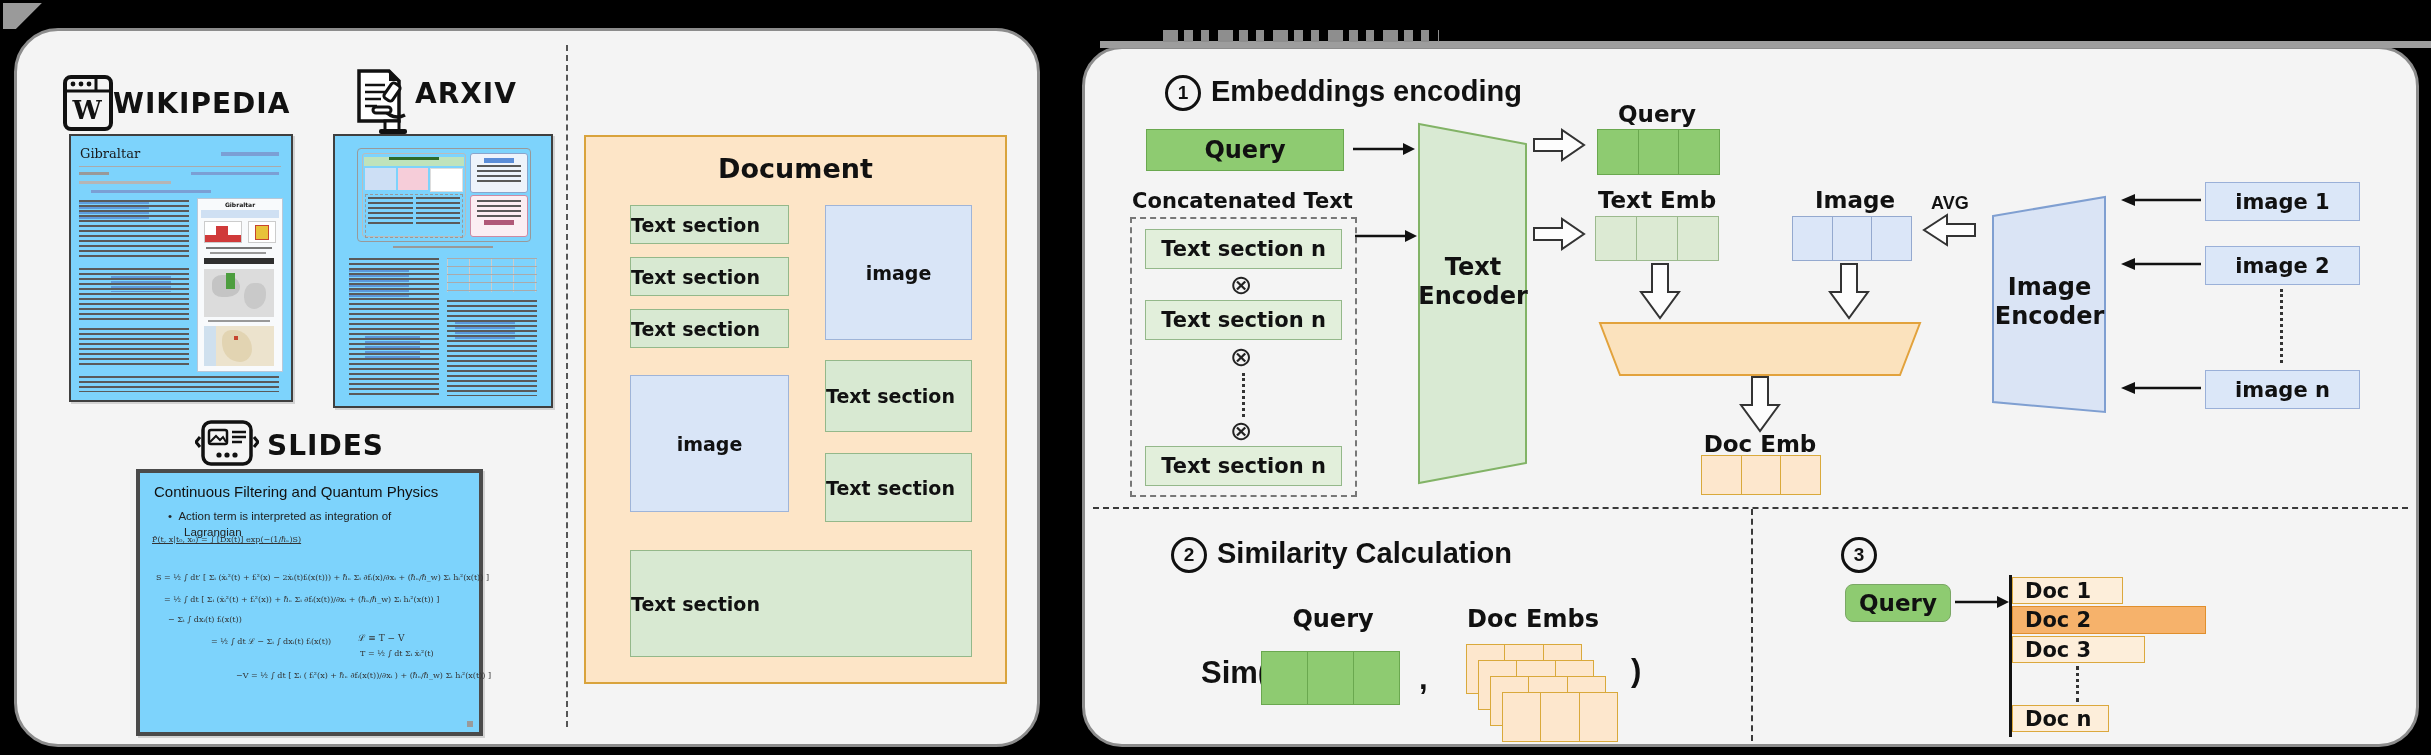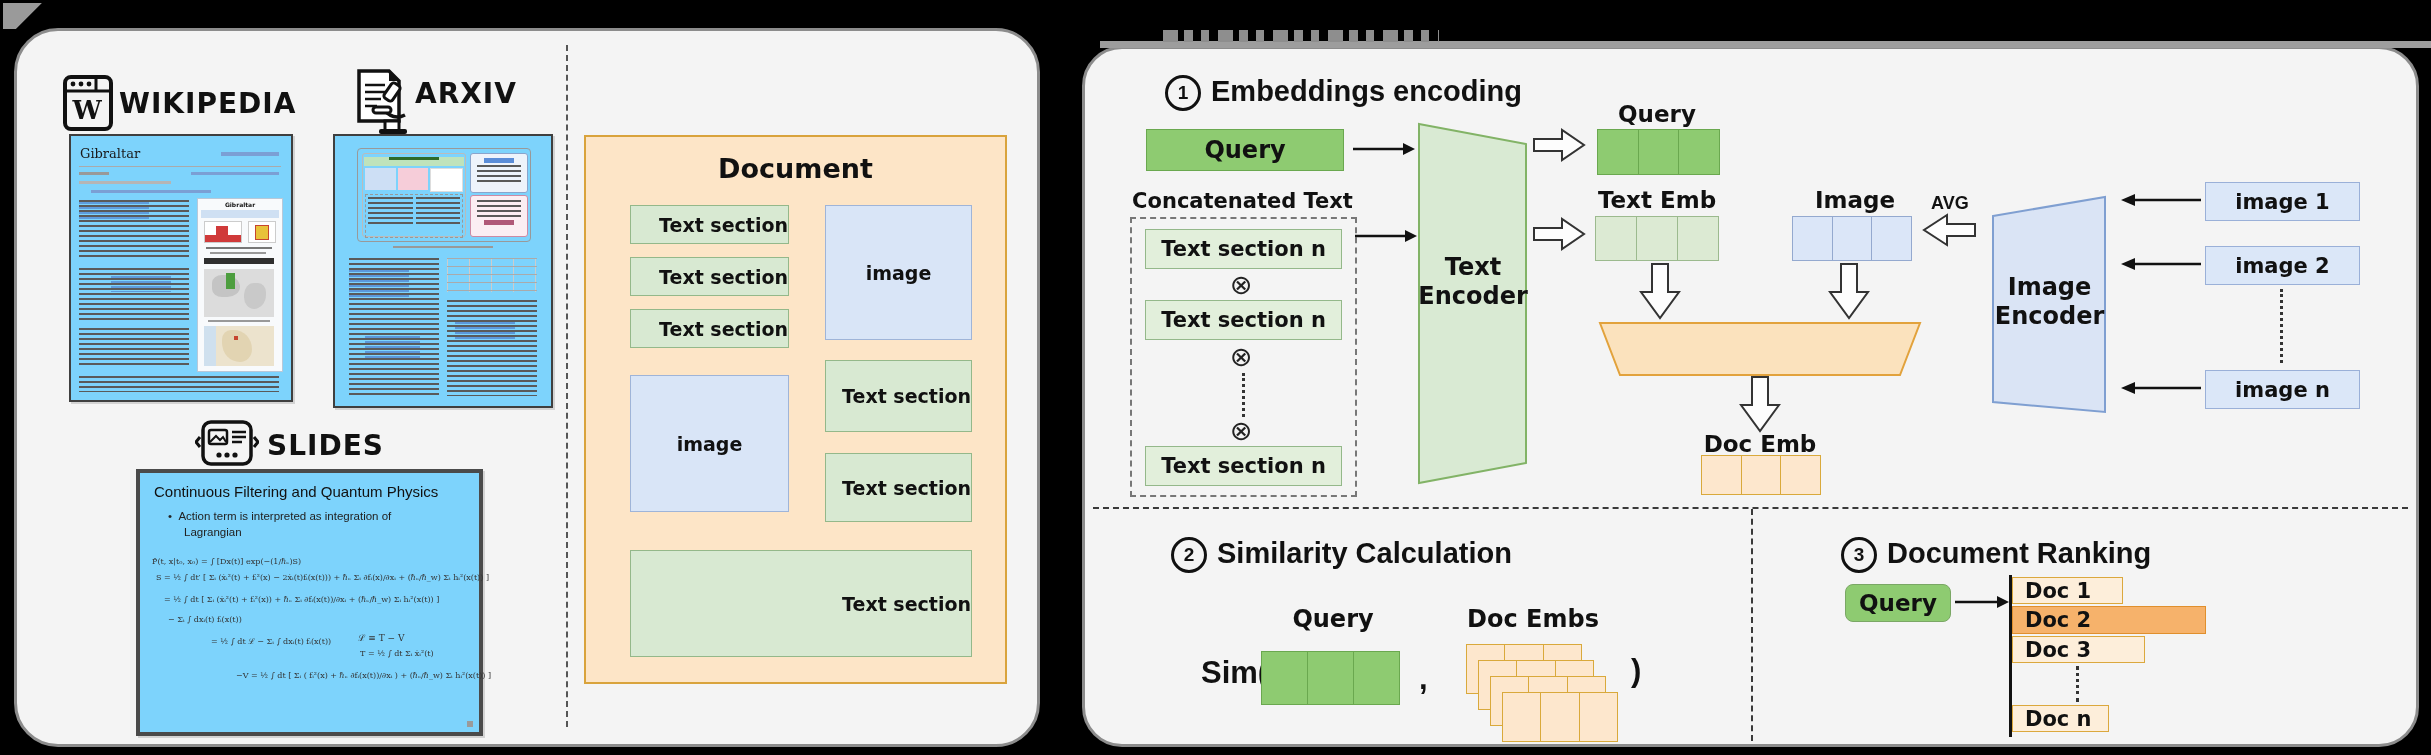--- a/index.html
+++ b/index.html
@@ -13,21 +13,21 @@
   .vdash{position:absolute;border-left:2px dashed #555;}
   .hdash{position:absolute;border-top:2px dashed #3a3a3a;}
   .dotted-v{position:absolute;border-left:3px dotted #333;}
   
   .skel{position:absolute;background:repeating-linear-gradient(180deg,#5a5a5a 0 2px,transparent 2px 5px);}
   .skel-blue{position:absolute;background:repeating-linear-gradient(180deg,#4a78c8 0 2px,transparent 2px 5px);}
   .bar{position:absolute;background:#999;height:3px;}
   .bar-blue{position:absolute;background:#7b9fd4;height:3px;}
   
   .doc-panel{position:absolute;background:#fde5c7;border:2px solid #d9a33c;}
-  .ts-box{position:absolute;background:#d8e9d2;border:1.5px solid #94b88a;display:flex;align-items:center;justify-content:flex-end;font-weight:bold;font-size:19px;}
+  .ts-box{position:absolute;background:#d8e9d2;border:1.5px solid #94b88a;display:flex;align-items:center;justify-content:flex-start;font-weight:bold;font-size:19px;}
   .img-box{position:absolute;background:#d9e5f7;border:1.5px solid #9fb4d8;display:flex;align-items:center;justify-content:center;font-weight:bold;font-size:19px;}
   
   .sec-title{position:absolute;font-family:"Liberation Sans",sans-serif;font-weight:bold;font-size:29px;color:#111;}
   .badge{position:absolute;width:30px;height:30px;border:3px solid #111;border-radius:50%;
          display:flex;align-items:center;justify-content:center;font-weight:bold;font-size:19px;font-family:"Liberation Sans",sans-serif;}
   .gbox{position:absolute;background:#8ecb71;border:1px solid #6aa84f;display:flex;align-items:center;justify-content:center;font-weight:bold;font-size:24px;}
   .tsn{position:absolute;background:#e2efdb;border:1.5px solid #94b88a;display:flex;align-items:center;justify-content:center;font-weight:bold;font-size:21px;}
   .cellrow{position:absolute;display:flex;}
   .cellrow .cell{flex:1;}
   .row-green{background:#8ecb71;border:1.5px solid #6aa84f;}
@@ -68,21 +68,21 @@
 
     <svg class="abs" style="left:46px;top:44px;" width="50" height="56" viewBox="0 0 50 56">
       <rect x="2" y="2" width="46" height="52" rx="6" fill="none" stroke="#111" stroke-width="4"></rect>
       <line x1="2" y1="16" x2="48" y2="16" stroke="#111" stroke-width="3"></line>
       <line x1="33" y1="3" x2="33" y2="15" stroke="#111" stroke-width="3"></line>
       <circle cx="10" cy="9" r="2.4" fill="#111"></circle>
         <circle cx="18" cy="9" r="2.4" fill="#111"></circle>
         <circle cx="26" cy="9" r="2.4" fill="#111"></circle>
       <text x="24" y="44" text-anchor="middle" font-family="DejaVu Serif,serif" font-size="26" font-weight="bold" fill="#111">W</text>
     </svg>
-    <div class="abs hdr-label" style="left:102px;top:56px;">WIKIPEDIA</div>
+    <div class="abs hdr-label" style="left:96px;top:56px;">WIKIPEDIA</div>
 
     <svg class="abs" style="left:334px;top:34px;" width="62" height="70" viewBox="0 0 62 70">
       <path d="M8 6 h30 l10 10 v40 h-40 z" fill="#fff" stroke="#111" stroke-width="3.5"></path>
       <path d="M38 6 l10 10 h-10 z" fill="#111"></path>
       <line x1="14" y1="20" x2="34" y2="20" stroke="#111" stroke-width="2.5"></line>
       <line x1="14" y1="27" x2="36" y2="27" stroke="#111" stroke-width="2.5"></line>
       <line x1="14" y1="34" x2="30" y2="34" stroke="#111" stroke-width="2.5"></line>
       <line x1="14" y1="41" x2="26" y2="41" stroke="#111" stroke-width="2.5"></line>
       <g transform="translate(26,18)">
         <rect x="10" y="0" width="10" height="18" rx="3" transform="rotate(35 15 9)" fill="#fff" stroke="#111" stroke-width="3"></rect>
@@ -193,21 +193,21 @@
         <circle cx="40" cy="36" r="2.6" fill="#111"></circle>
     </svg>
     <div class="abs hdr-label" style="left:250px;top:398px;">SLIDES</div>
 
     <div class="thumb" style="left:119px;top:438px;width:339px;height:259px;border-width:4px;border-color:#4a4a4a;">
       <div class="slide-title" style="left:14px;top:10px;">Continuous Filtering and Quantum Physics</div>
       <div class="slide-bullet" style="left:28px;top:36px;">
         <span>•&nbsp;&nbsp;</span><span>Action term is interpreted as integration of</span><br>
         <span style="padding-left:16px;">Lagrangian</span>
       </div>
-      <div class="formula" style="left:12px;top:84px;">P̂(t, x|t₀, x₀) = ∫ [Dx(t)] exp(−(1/ℏₑ)S)</div>
+      <div class="formula" style="left:12px;top:62px;text-decoration:underline;">P̂(t, x|t₀, x₀) = ∫ [Dx(t)] exp(−(1/ℏₑ)S)</div>
       <div class="formula" style="left:16px;top:100px;">S = ½ ∫ dt′ [ Σᵢ (ẋᵢ²(t) + fᵢ²(x) − 2ẋᵢ(t)fᵢ(x(t))) + ℏₑ Σᵢ ∂fᵢ(x)/∂xᵢ + (ℏₑ/ℏ_w) Σᵢ hᵢ²(x(t)) ]</div>
       <div class="formula" style="left:24px;top:122px;">= ½ ∫ dt [ Σᵢ (ẋᵢ²(t) + fᵢ²(x)) + ℏₑ Σᵢ ∂fᵢ(x(t))/∂xᵢ + (ℏₑ/ℏ_w) Σᵢ hᵢ²(x(t)) ]</div>
       <div class="formula" style="left:28px;top:142px;">− Σᵢ ∫ dxᵢ(t) fᵢ(x(t))</div>
       <div class="formula" style="left:24px;top:162px;margin-left:47px;">= ½ ∫ dt ℒ − Σᵢ ∫ dxᵢ(t) fᵢ(x(t))</div>
       <div class="formula" style="left:218px;top:158px;font-size:9px;">ℒ ≡ T − V</div>
       <div class="formula" style="left:220px;top:176px;">T = ½ ∫ dt Σᵢ ẋᵢ²(t)</div>
       <div class="formula" style="left:96px;top:198px;">−V = ½ ∫ dt [ Σᵢ ( fᵢ²(x) + ℏₑ ∂fᵢ(x(t))/∂xᵢ ) + (ℏₑ/ℏ_w) Σᵢ hᵢ²(x(t)) ]</div>
       <div class="abs" style="right:6px;bottom:5px;width:6px;height:6px;background:#9a9a9a;"></div>
     </div>
 
@@ -412,21 +412,20 @@
     <div class="cellrow row-orange" style="left:417px;top:643px;width:114px;height:48px;z-index:4;">
       <div class="cell"></div>
         <div class="cell"></div>
         <div class="cell"></div>
     </div>
     <div class="bigsym" style="left:546px;top:604px;">)</div>
 
     <div class="badge" style="left:756px;top:488px;">
         <span>3</span>
       </div>
-    <div class="sec-title" style="left:802px;top:488px;">Document Ranking</div>
 
     <div class="gbox" style="left:760px;top:535px;width:104px;height:36px;border-radius:8px;border-color:#7aa765;font-size:23px;">
         <span>Query</span>
       </div>
     <svg class="abs" style="left:870px;top:545px;" width="54" height="16">
       <line x1="0" y1="8" x2="42" y2="8" stroke="#111" stroke-width="2.5"></line>
         <polygon points="42,2 54,8 42,14" fill="#111"></polygon>
     </svg>
 
     <div class="abs" style="left:924px;top:526px;width:3px;height:162px;background:#111;"></div>

